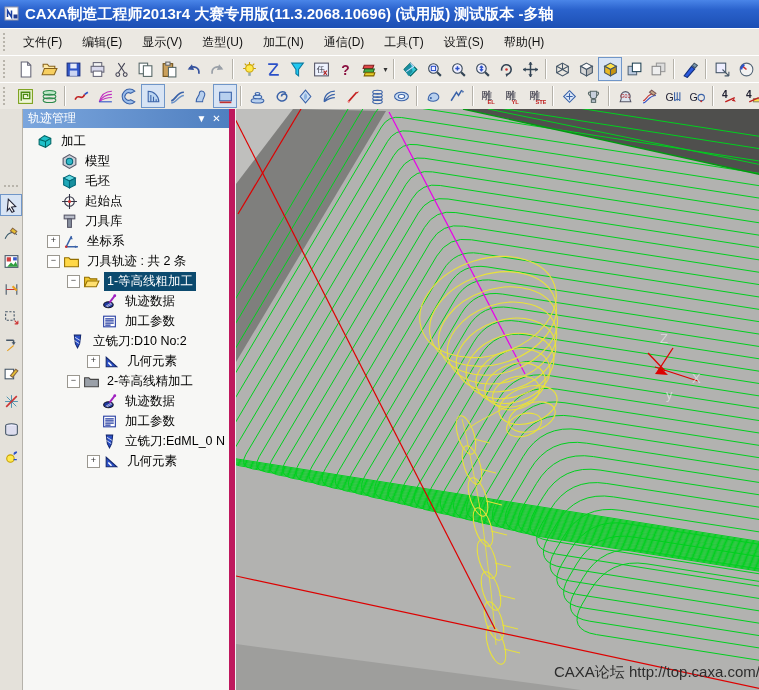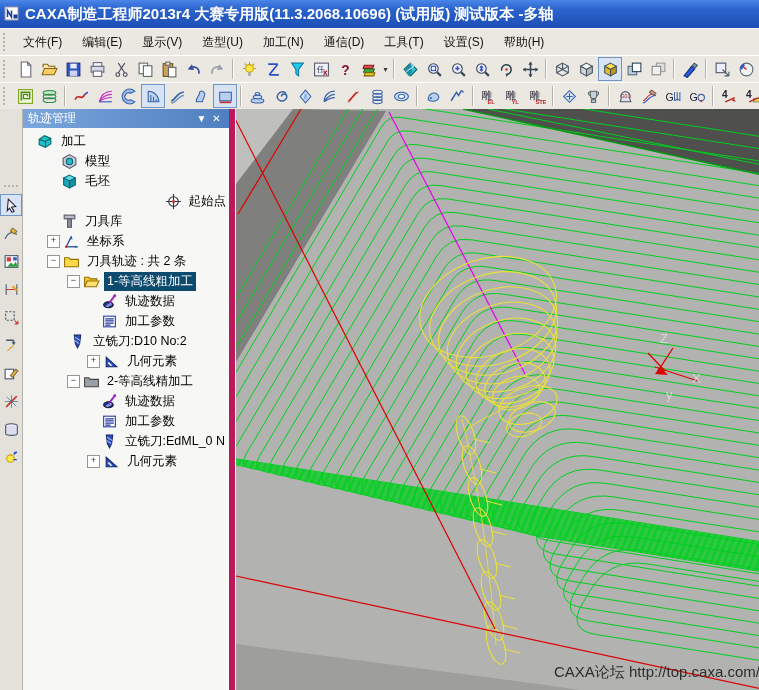--- a/index.html
+++ b/index.html
@@ -675,21 +675,21 @@
           </div>
           <div class="trow" style="padding-left: 24px; text-align: center;">
             <span class="tspc"></span>
             <span class="tico"><svg viewBox="0 0 16 16" width="17" height="17">
                 <path d="M8 2l5.5 2.8L8 7.6 2.5 4.8z" fill="#60d8e0" stroke="#067"></path>
                 <path d="M2.5 4.8L8 7.6V14l-5.5-2.8z" fill="#20a8b8" stroke="#067"></path>
                 <path d="M13.5 4.8L8 7.6V14l5.5-2.8z" fill="#18909e" stroke="#067"></path>
               </svg></span>
             <span class="tlabel">毛坯</span>
           </div>
-          <div class="trow" style="padding-left: 24px; justify-content: flex-end;">
+          <div class="trow" style="padding-left: 24px;">
             <span class="tspc"></span>
             <span class="tico"><svg viewBox="0 0 16 16" width="17" height="17">
                 <circle cx="8" cy="8" r="4.5" fill="none" stroke="#334"></circle>
                 <path d="M8 1v14M1 8h14" stroke="#334"></path>
                 <circle cx="8" cy="8" r="1.5" fill="#c33"></circle>
               </svg></span>
             <span class="tlabel">起始点</span>
           </div>
           <div class="trow" style="padding-left: 24px;">
             <span class="tspc"></span>

